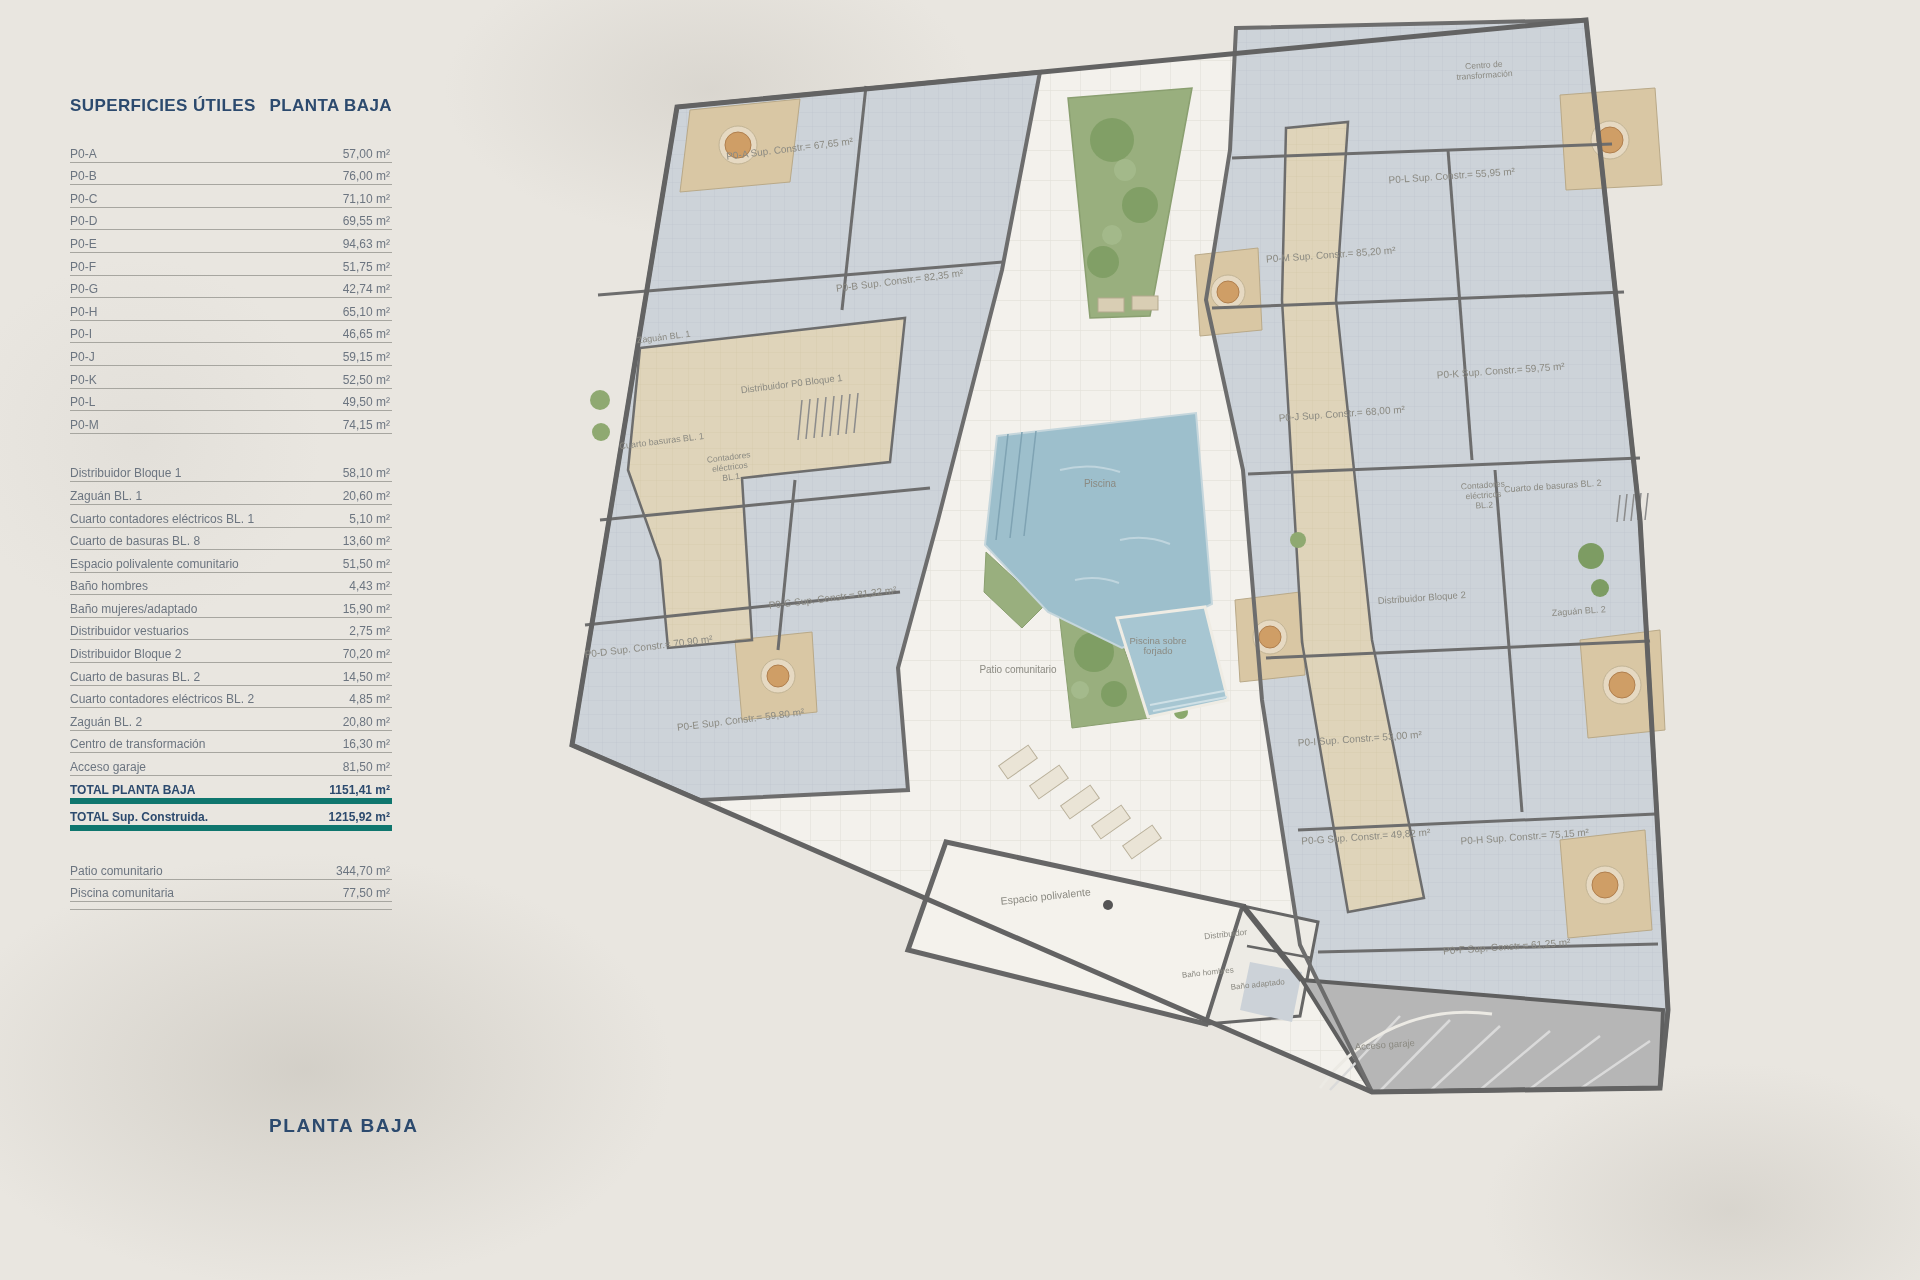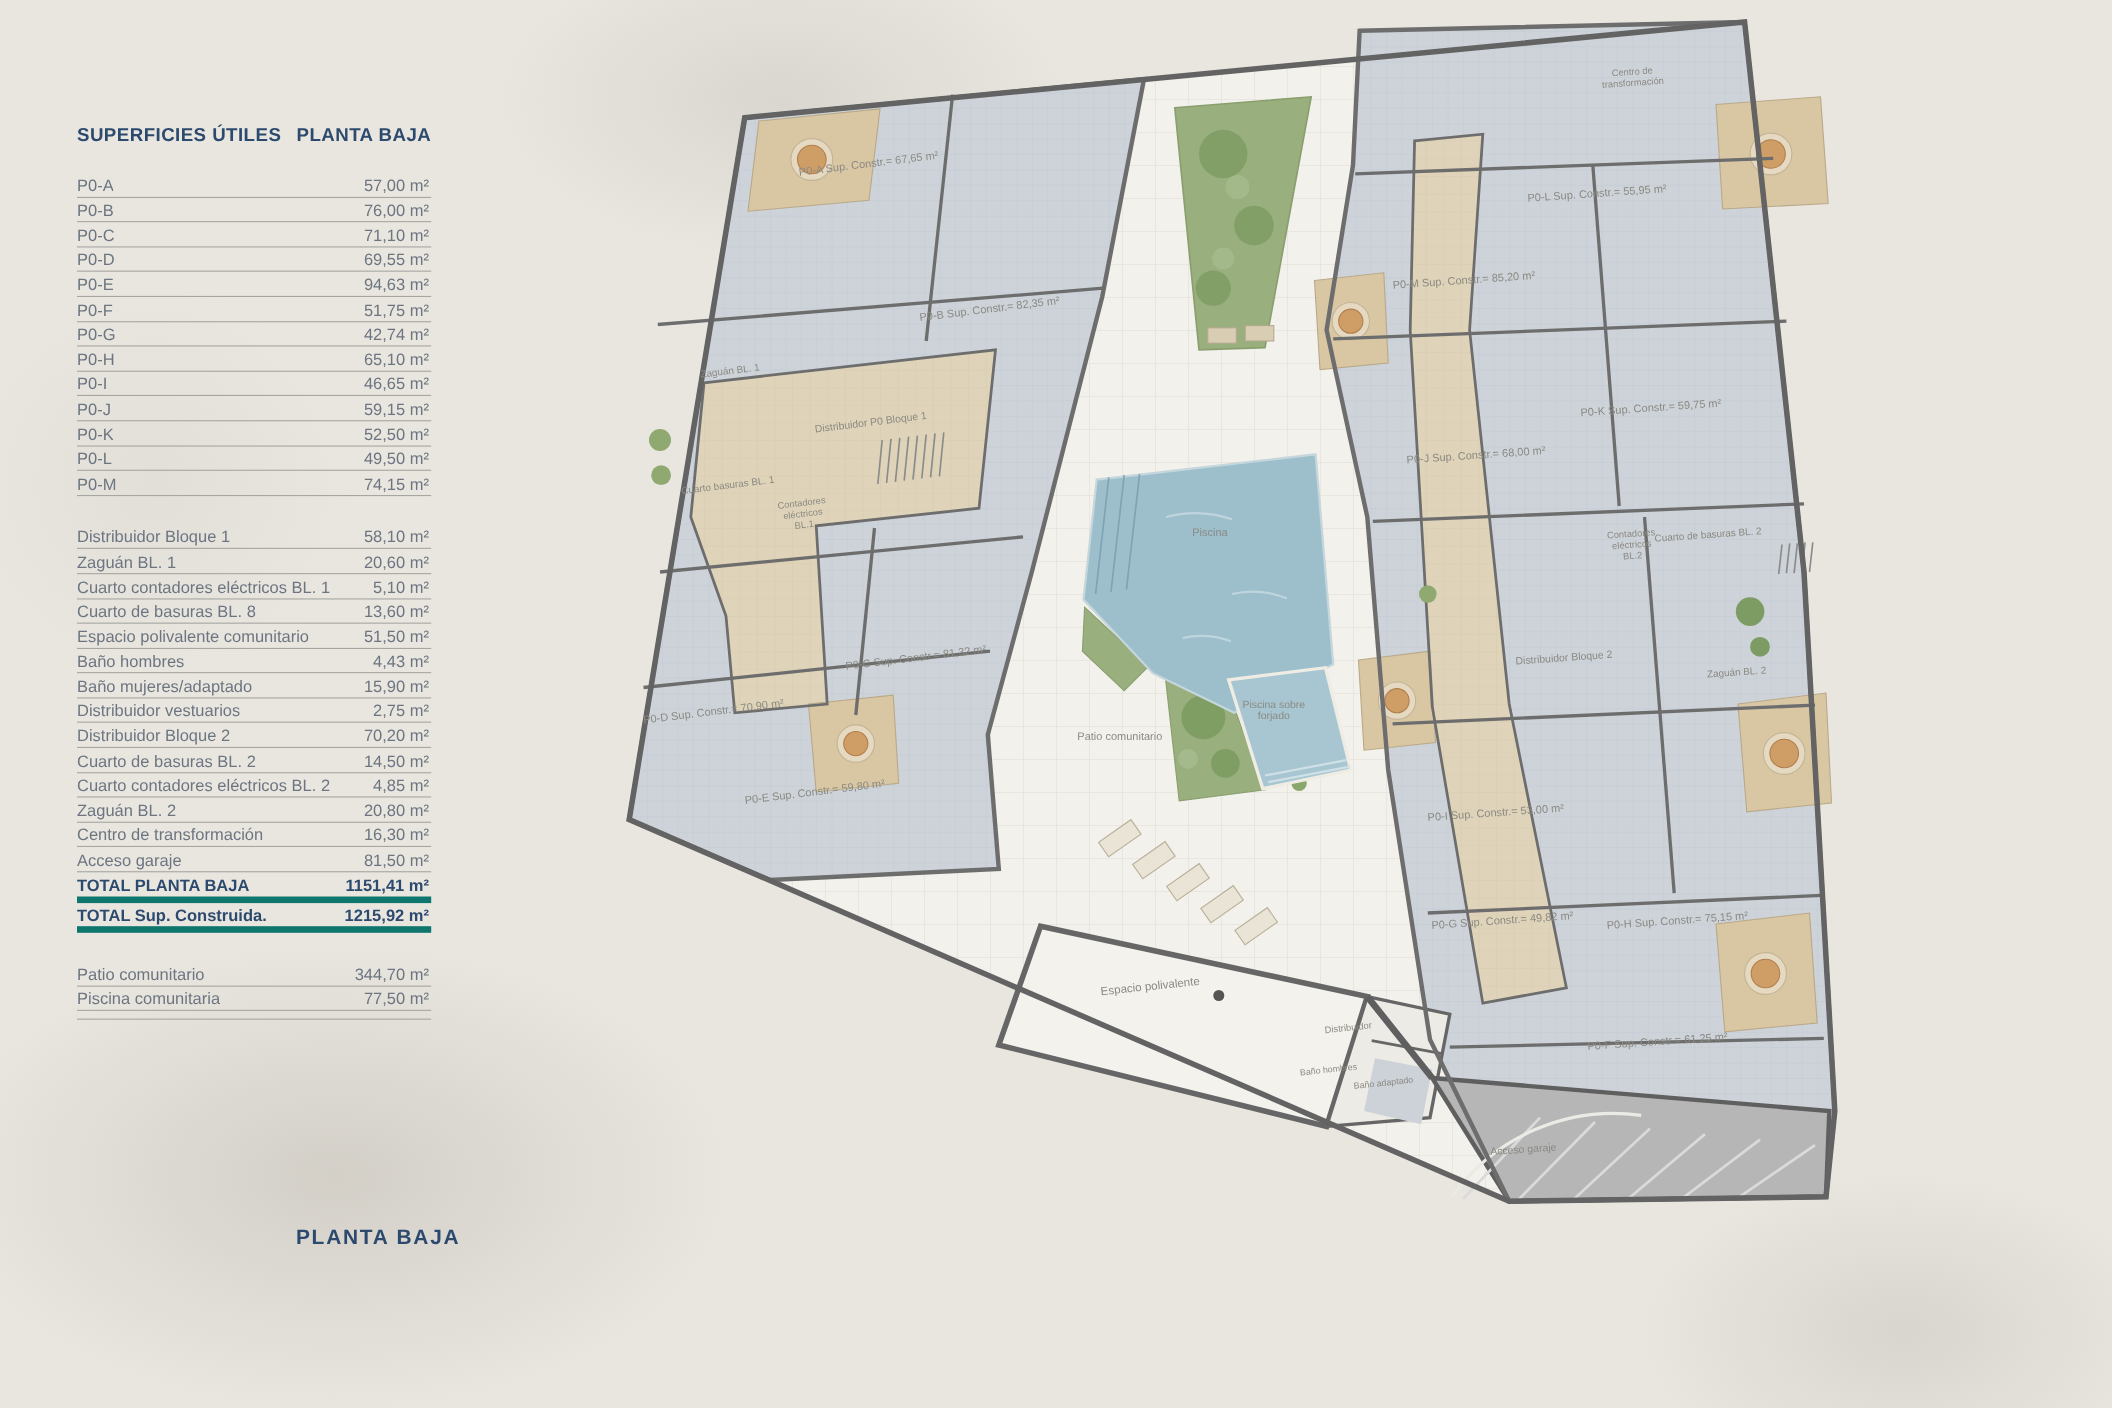--- a/index.html
+++ b/index.html
@@ -11,29 +11,29 @@
   .blot{position:absolute;border-radius:50%;pointer-events:none;}
   #blot1{left:-220px;top:760px;width:1050px;height:620px;
     background:radial-gradient(closest-side, rgba(193,189,180,0.55), rgba(193,189,180,0) 70%);}
   #blot2{left:330px;top:-120px;width:760px;height:420px;
     background:radial-gradient(closest-side, rgba(199,195,187,0.45), rgba(199,195,187,0) 70%);}
   #blot3{left:1380px;top:1000px;width:700px;height:420px;
     background:radial-gradient(closest-side, rgba(196,192,184,0.45), rgba(196,192,184,0) 70%);}
   #blot4{left:-120px;top:180px;width:520px;height:520px;
     background:radial-gradient(closest-side, rgba(222,219,213,0.6), rgba(222,219,213,0) 70%);}
 
-  .panel{position:absolute;left:70px;top:96px;width:322px;margin-top:17px;}
+  .panel{position:absolute;left:70px;top:96px;width:322px;}
   .panel-header{display:flex;justify-content:space-between;align-items:baseline;
     color:#2c4a6e;font-weight:bold;font-size:17px;letter-spacing:.4px;}
   .group{margin-top:26px;}
   #units-group{margin-top:24px;}
   #totals-group{margin-top:0;}
   .row{display:flex;justify-content:space-between;align-items:flex-end;
     height:20.6px;border-bottom:1px solid #a7a6a0;
-    font-size:15px;color:#6c7580;padding:0 2px 1px 0;white-space:nowrap;}
+    font-size:12px;color:#6c7580;padding:0 2px 1px 0;white-space:nowrap;}
   .row .rlabel{overflow:hidden;}
   .row .rvalue{margin-left:8px;}
   .row.total{color:#2c4a6e;font-weight:bold;border-bottom:6px solid #0f766e;}
   .closing-line{border-top:1px solid #a7a6a0;margin-top:7px;}
   .footer-label{position:absolute;left:269px;top:1115px;
     font-size:19px;font-weight:bold;color:#2c4a6e;letter-spacing:1.6px;}
   #plan-svg{position:absolute;left:0;top:0;}
   .plan-label{fill:#8b8a82;}
 </style>
 </head>

